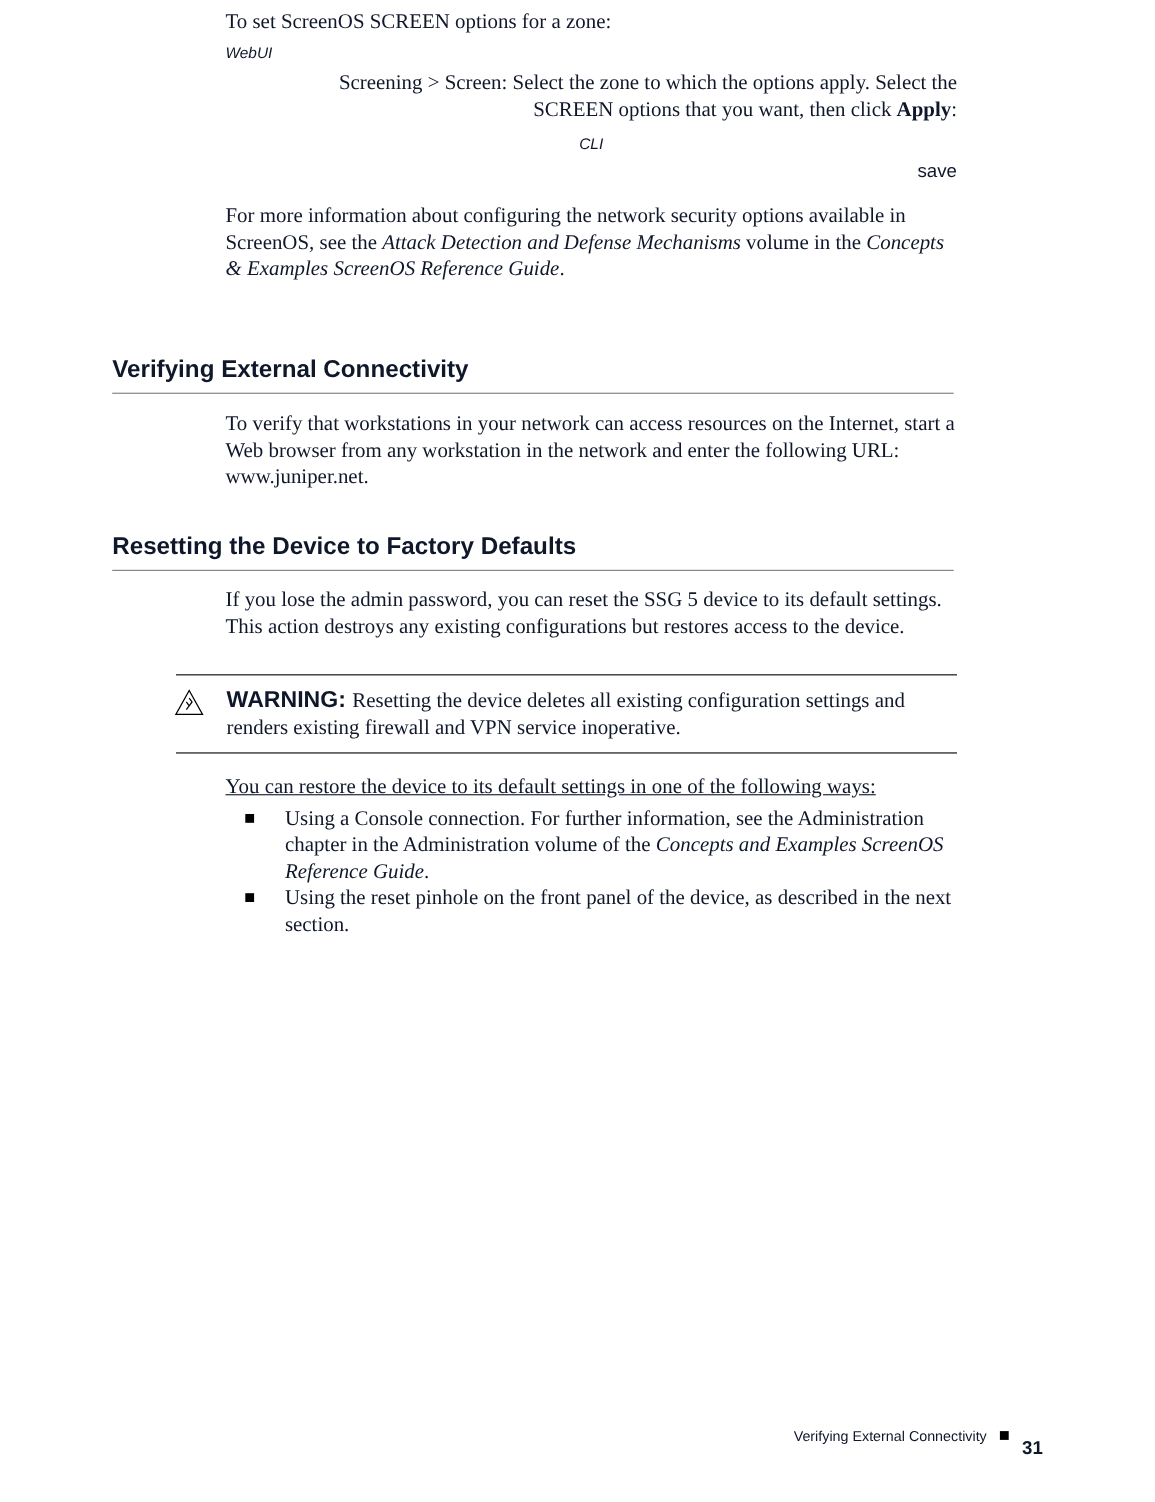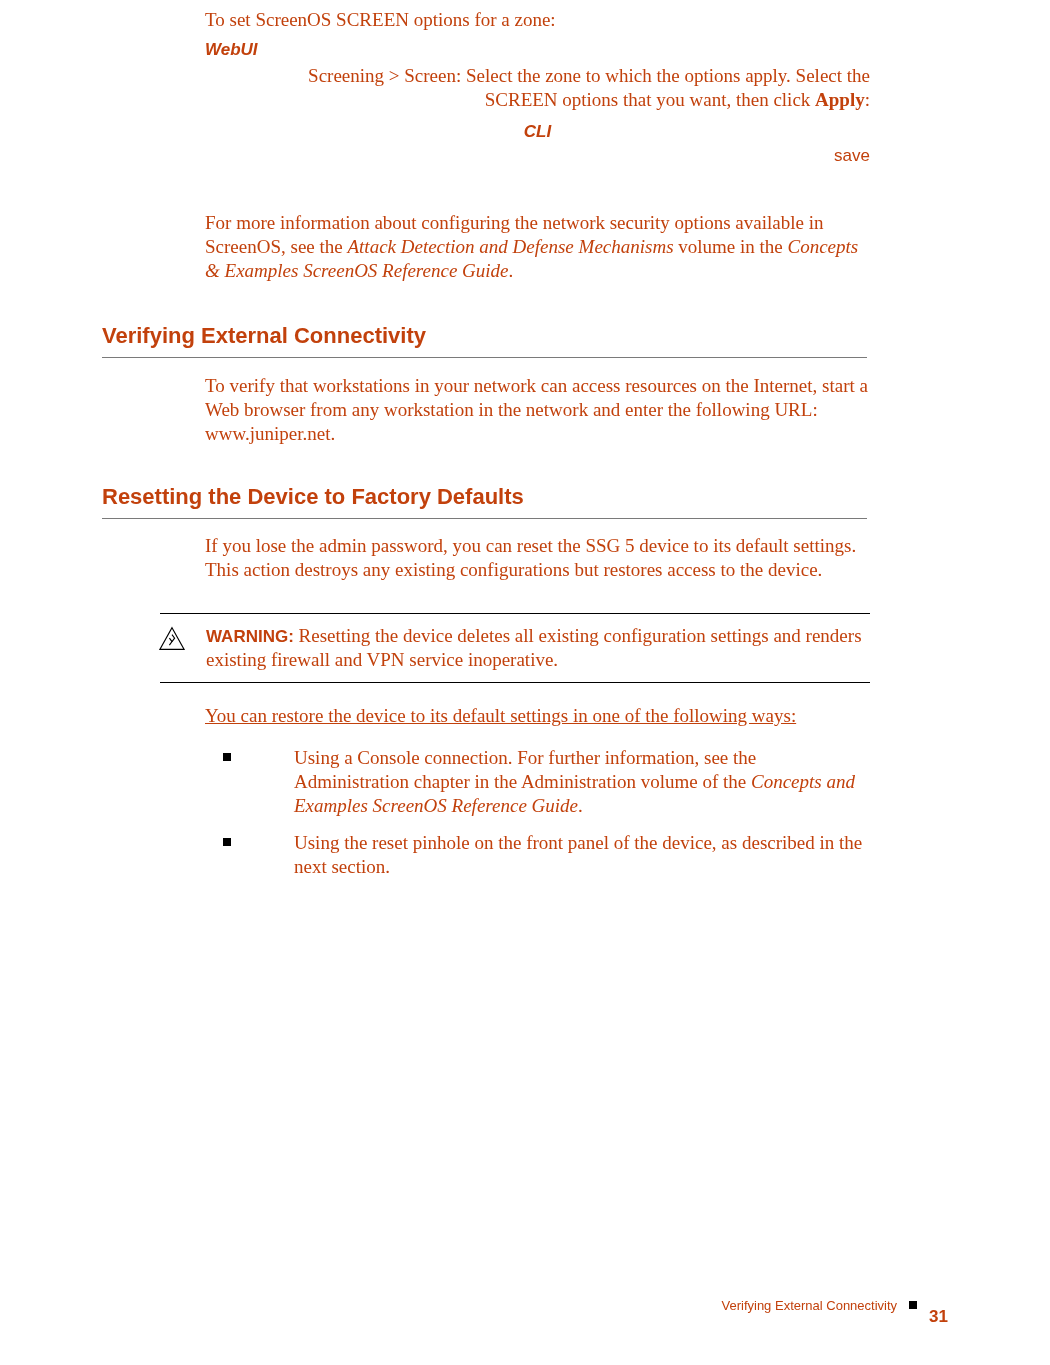--- a/index.html
+++ b/index.html
@@ -6,44 +6,44 @@
     margin: 0;
     padding: 0;
     background: #ffffff;
     width: 1050px;
   }
   .page {
     position: relative;
     width: 1050px;
     height: 1365px;
     font-family: "Times New Roman", Times, serif;
-    color: #c2410c;
+    color: #0f172a;
   }
   .body-col {
     position: absolute;
     left: 205px;
     width: 665px;
   }
   .wide-col {
     position: absolute;
     left: 102px;
     width: 765px;
   }
   .serif { font-family: "Times New Roman", Times, serif; }
   .sans  { font-family: Arial, Helvetica, sans-serif; }
 
   .body-text {
     font-size: 19px;
     line-height: 1.25;
   }
   .label {
     font-family: Arial, Helvetica, sans-serif;
-    font-weight: bold;
+    font-weight: normal;
     font-style: italic;
-    font-size: 17px;
+    font-size: 14px;
   }
   .cli-line {
     font-family: Arial, Helvetica, sans-serif;
     font-size: 17px;
   }
   .cli-italic { font-style: italic; }
 
   .indent1 { padding-left: 35px; text-align: right; }
 
   .h2 {
@@ -76,22 +76,21 @@
     height: 26px;
   }
   .warn-text {
     padding-left: 46px;
     font-size: 19px;
     line-height: 1.25;
   }
 
   .bullet-row {
     display: flex;
-    margin-top: 14px;
-    gap: 35px;
+    margin-top: 1px;
   }
   .bullet-sq {
     width: 8px;
     height: 8px;
     background: #000;
     flex: none;
     margin-top: 7px;
     margin-right: 28px;
     margin-left: 18px;
   }
@@ -138,21 +137,21 @@
   </div>
 
   <div class="body-col" style="top:122px;text-align:center;">
     <div class="label">CLI</div>
   </div>
 
   <div class="body-col" style="top:146px;">
     <div class="indent1 cli-line">save</div>
   </div>
 
-  <div class="body-col body-text" style="top:211px;">
+  <div class="body-col body-text" style="top:185px;">
     <div>
       <span>For more information about configuring the network security options available in ScreenOS, see the </span><i>Attack Detection and Defense Mechanisms</i><span> volume in the </span><i>Concepts &amp; Examples ScreenOS Reference Guide</i><span>.</span>
     </div>
   </div>
 
   <div class="wide-col" style="top:323px;">
     <div class="h2">Verifying External Connectivity</div>
     <div class="rule"></div>
   </div>
 
@@ -165,21 +164,21 @@
 
   <div class="body-col body-text" style="top:534px;">If you lose the admin password, you can reset the SSG 5 device to its default settings. This action destroys any existing configurations but restores access to the device.</div>
 
   <div class="warn-wrap" style="top:613px;">
     <svg class="warn-icon" viewBox="0 0 32 30">
       <polygon points="16,2 30,27 2,27" fill="none" stroke="#000" stroke-width="1.3"></polygon>
       <polyline points="13,14 16,18 13,22" fill="none" stroke="#000" stroke-width="1.3"></polyline>
       <polyline points="16,10 19,14 16,18" fill="none" stroke="#000" stroke-width="1.3"></polyline>
     </svg>
     <div class="warn-text serif">
-      <b class="sans" style="font-size:17px;">WARNING: </b><span>Resetting the device deletes all existing configuration settings and renders existing firewall and VPN service inoperative.</span>
+      <b class="sans" style="font-size:21px;">WARNING: </b><span>Resetting the device deletes all existing configuration settings and renders existing firewall and VPN service inoperative.</span>
     </div>
   </div>
 
   <div class="body-col body-text" style="top:704px;text-decoration:underline;">You can restore the device to its default settings in one of the following ways:</div>
 
   <div class="body-col body-text" style="top:732px;">
     <div class="bullet-row">
       <div class="bullet-sq"></div>
       <div class="bullet-text">
         <span>Using a Console connection. For further information, see the Administration chapter in the Administration volume of the </span><i>Concepts and Examples ScreenOS Reference Guide</i><span>.</span>

